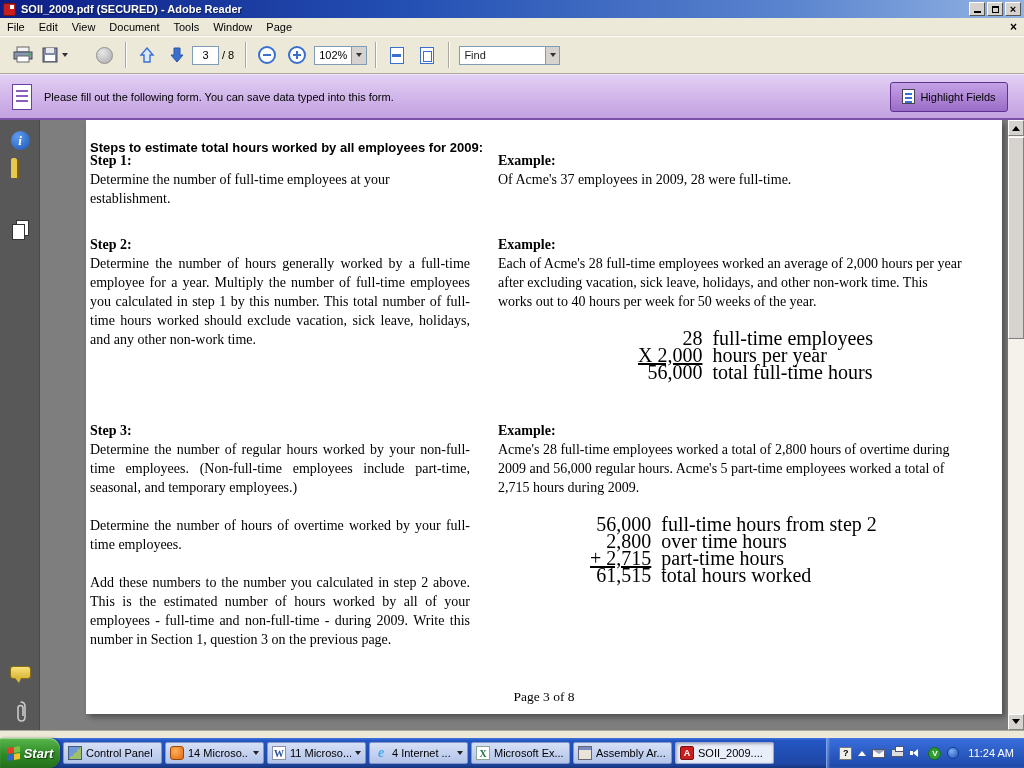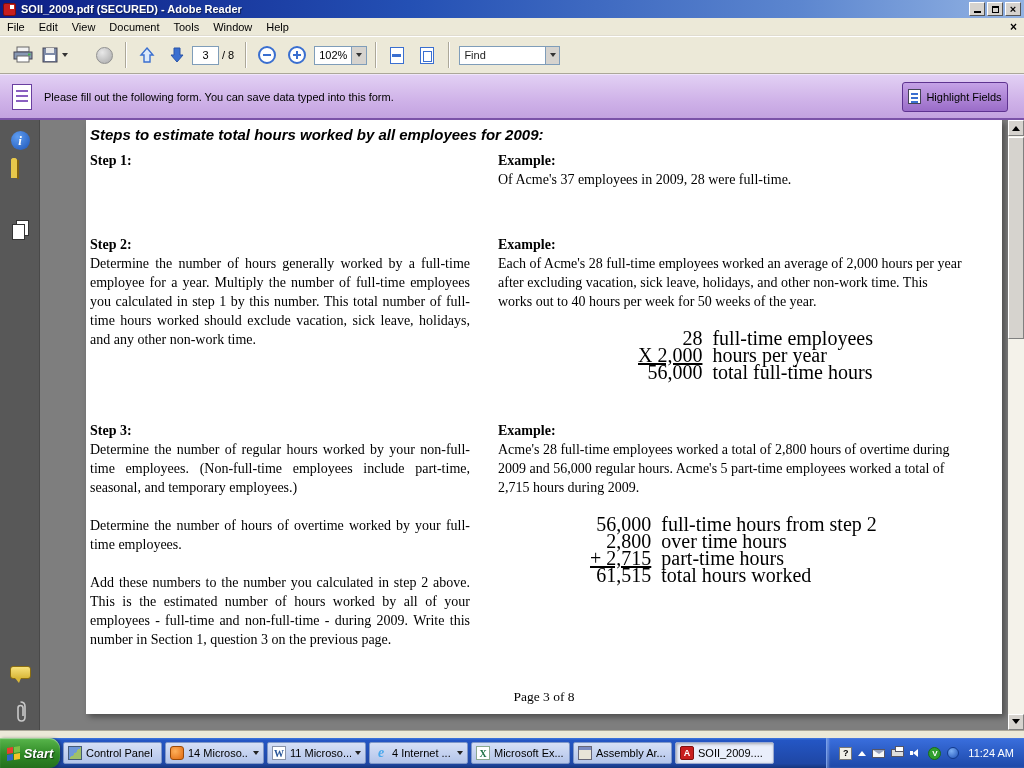--- a/index.html
+++ b/index.html
@@ -52,21 +52,21 @@
 
   
   .formbar { position:absolute; top:74px; left:0; width:1024px; height:46px;
     background:linear-gradient(to bottom,#e2d0f4 0%,#cfb2e8 60%,#c3a2e0 100%);
     border-top:1px solid #f0e6fa; border-bottom:2px solid #7b52a8;
     display:flex; align-items:center; padding:8px 12px; }
   .form-icon { width:20px; height:26px; background:#fff; border:1px solid #6a3fa0; position:relative; flex:none; }
   .form-icon::after { content:""; position:absolute; left:3px; top:5px; width:12px; height:2px; background:#8a5fc0;
     box-shadow:0 5px 0 #8a5fc0, 0 10px 0 #8a5fc0; }
   .form-msg { font-size:11px; color:#000; margin-left:12px; flex:1; }
-  .highlight-btn { width:106px; height:30px; border:1px solid #5e3390; border-radius:3px;
+  .highlight-btn { width:118px; height:30px; border:1px solid #5e3390; border-radius:3px;
     background:linear-gradient(to bottom,#c5a2e6,#9a6cc8); display:flex; align-items:center; justify-content:center; gap:5px;
     font-size:11px; color:#000; margin-right:4px; }
   .hb-icon { width:13px; height:15px; background:#fff; border:1px solid #445; position:relative; flex:none; }
   .hb-icon::after { content:""; position:absolute; left:2px; top:3px; width:7px; height:2px; background:#3a6fd0; box-shadow:0 4px 0 #3a6fd0, 0 8px 0 #3a6fd0; }
 
   
   .reader { position:absolute; top:120px; left:0; width:1024px; height:610px; display:flex; }
   .navstrip { width:40px; height:610px; background:#585858; border-right:1px solid #494949; position:relative; flex:none; }
   .nav-ic { position:absolute; left:0; width:40px; display:flex; justify-content:center; }
   .ic-info { width:19px; height:19px; border-radius:50%; background:radial-gradient(circle at 35% 30%, #5f9df0, #1c54b8);
@@ -78,21 +78,21 @@
   .ic-pages { position:relative; width:17px; height:21px; }
   .ic-pages .pg { position:absolute; width:13px; height:16px; background:#fff; border:1px solid #333; }
   .ic-pages .pg.back { left:4px; top:0; }
   .ic-pages .pg.front { left:0; top:4px; }
   .ic-comment { width:21px; height:13px; background:linear-gradient(#f8e27a,#d9b83a); border:1px solid #8a6d10; border-radius:3px; position:relative; }
   .ic-comment::after { content:""; position:absolute; left:4px; bottom:-5px; border-left:4px solid transparent; border-right:2px solid transparent; border-top:5px solid #d9b83a; }
 
   .docarea { position:relative; width:968px; height:610px; background:#7e7e7e; overflow:hidden; flex:none; }
   .pdfpage { position:absolute; left:46px; top:0; width:916px; height:594px; background:#fff; box-shadow:3px 3px 6px rgba(0,0,0,.4); }
 
-  .doc-heading { position:absolute; left:4px; top:6px; font-family:"Liberation Sans",sans-serif; font-weight:bold; font-size:15px; color:#000;font-style:italic; }
+  .doc-heading { position:absolute; left:4px; top:20px; font-family:"Liberation Sans",sans-serif; font-weight:bold; font-size:13px; color:#000; }
   .blk { position:absolute; font-family:"Liberation Serif",serif; font-size:14px; line-height:19px; color:#000; }
   .blk h4 { font-size:14px; font-weight:bold; margin:0; }
   .blk p { margin:0 0 19px 0; }
   .b-step1 { left:4px; top:31px; width:380px; }
   .b-ex1   { left:412px; top:31px; width:464px; }
   .b-step2 { left:4px; top:115px; width:380px; text-align:justify; }
   .b-ex2   { left:412px; top:115px; width:464px; }
   .b-step3 { left:4px; top:301px; width:380px; text-align:justify; }
   .b-ex3   { left:412px; top:301px; width:464px; }
   .calc { border-collapse:collapse; font-family:"Liberation Serif",serif; font-size:20px; }
@@ -178,21 +178,21 @@
     </span>
   </div>
 
   <div class="menubar">
     <span class="menu-item">File</span>
     <span class="menu-item">Edit</span>
     <span class="menu-item">View</span>
     <span class="menu-item">Document</span>
     <span class="menu-item">Tools</span>
     <span class="menu-item">Window</span>
-    <span class="menu-item">Help</span>
+    <span class="menu-item">Page</span>
     <span class="doc-close">×</span>
   </div>
 
   <div class="toolbar">
     <span class="tbtn">
       <svg width="22" height="18" viewBox="0 0 22 18">
         <rect x="5" y="1" width="12" height="5" fill="#f2f2f2" stroke="#666"></rect>
         <rect x="2" y="6" width="18" height="7" fill="#8899b4" stroke="#445"></rect>
         <rect x="5" y="10" width="12" height="6" fill="#fff" stroke="#666"></rect>
         <rect x="16" y="7.5" width="2.5" height="2" fill="#46b04a"></rect>
@@ -286,20 +286,21 @@
         </svg>
       </span>
     </div>
 
     <div class="docarea">
       <div class="pdfpage">
         <div class="doc-heading">Steps to estimate total hours worked by all employees for 2009:</div>
 
         <div class="blk b-step1">
           <h4>Step 1:</h4>
+          <p>Determine the number of full-time employees at your establishment.</p>
         </div>
         <div class="blk b-ex1">
           <h4>Example:</h4>
           <p>Of Acme's 37 employees in 2009, 28 were full-time.</p>
         </div>
 
         <div class="blk b-step2">
           <h4>Step 2:</h4>
           <p>Determine the number of hours generally worked by a full-time employee for a year.  Multiply the number of full-time employees you calculated in step 1 by this number.  This total number of full-time hours worked should exclude vacation, sick leave, holidays, and any other non-work time.</p>
         </div>

